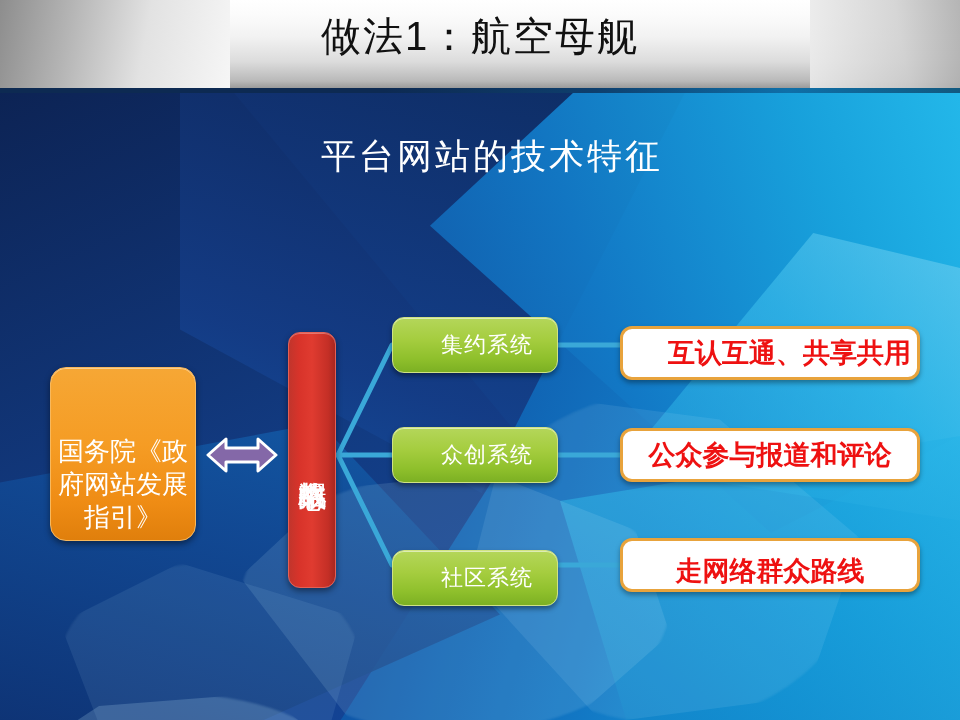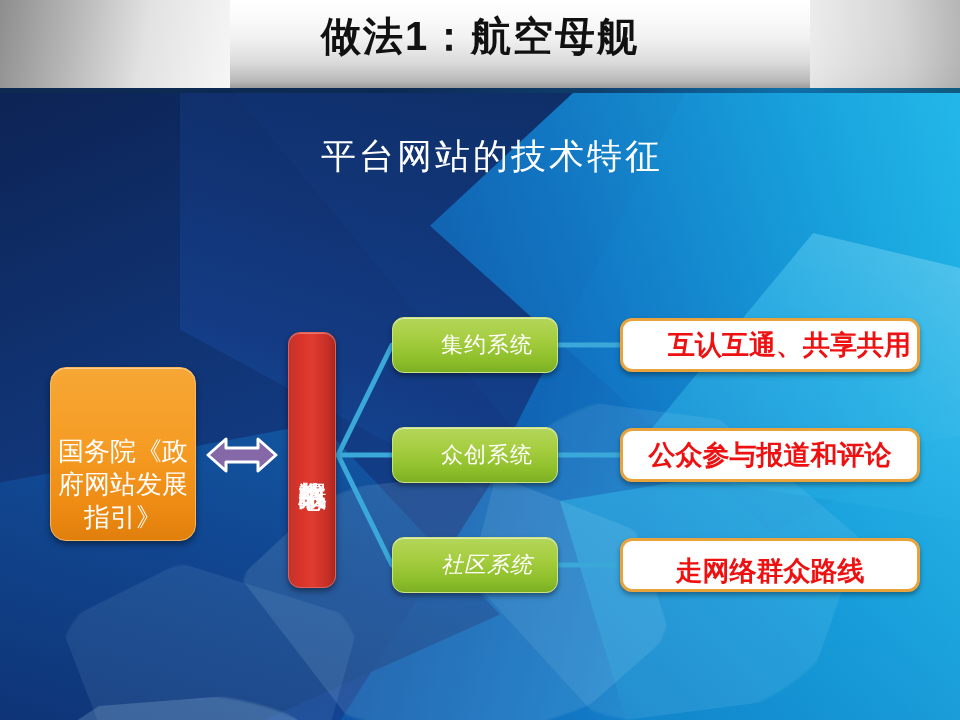--- a/index.html
+++ b/index.html
@@ -22,21 +22,21 @@
     background:linear-gradient(100deg,#8d8d8d 0%,#b5b5b5 30%,#e2e2e2 62%,#f6f6f6 100%);
   }
   .header::after{
     content:"";position:absolute;right:0;top:0;width:150px;height:88px;
     background:linear-gradient(260deg,#a8a8a8 0%,#cfcfcf 40%,#ededed 100%);
     opacity:.85;
   }
   .header-title{
     position:absolute;left:0;top:0;width:960px;height:88px;
     display:flex;align-items:center;justify-content:center;
-    font-size:40px;font-weight:bold;color:#111;letter-spacing:2px;
+    font-size:40px;font-weight:normal;color:#111;letter-spacing:2px;
     z-index:3;padding-bottom:16px;box-sizing:border-box;
   }
   .navy-strip{
     position:absolute;left:0;top:88px;width:960px;height:5px;
     background:linear-gradient(to right,#0d2a52 0%,#0d2a52 40%,#0e3f6d 62%,#0f6fa8 82%,#12597f 100%);
     z-index:3;
   }
 
   
   .bg{
@@ -107,30 +107,30 @@
     writing-mode:vertical-rl;text-orientation:upright;
   }
 
   .box-green{
     left:392px;width:166px;height:56px;border-radius:12px;
     background:linear-gradient(to bottom,#b4d65a 0%,#a5cd3f 40%,#8fc02c 75%,#7cb023 100%);
     border:1px solid #cfe283;
     box-shadow:0 3px 5px rgba(0,0,0,.40), inset 0 1px 0 rgba(255,255,255,.55);
     color:#ffffff;font-size:22px;letter-spacing:1px;padding-left:24px;
   }
-  .g1{top:317px;} .g2{top:427px;} .g3{top:537px;font-style:italic;}
+  .g1{top:317px;} .g2{top:427px;} .g3{top:550px;}
 
   .box-white{
     left:620px;width:300px;height:54px;border-radius:12px;
     background:#ffffff;
     border:3px solid #e8a33c;
     box-shadow:0 3px 5px rgba(0,0,0,.35);
     color:#ee1111;font-size:27px;font-weight:bold;letter-spacing:0px;
   }
-  .w1{top:318px;padding-left:39px;} .w2{top:428px;} .w3{top:538px;align-items:flex-end;}
+  .w1{top:326px;padding-left:39px;} .w2{top:428px;} .w3{top:538px;align-items:flex-end;}
 
   
   .dbl-arrow{position:absolute;left:206px;top:435px;width:72px;height:40px;z-index:6;}
 </style>
 </head>
 <body>
 
 <div class="slide">
 
   <div class="header">

